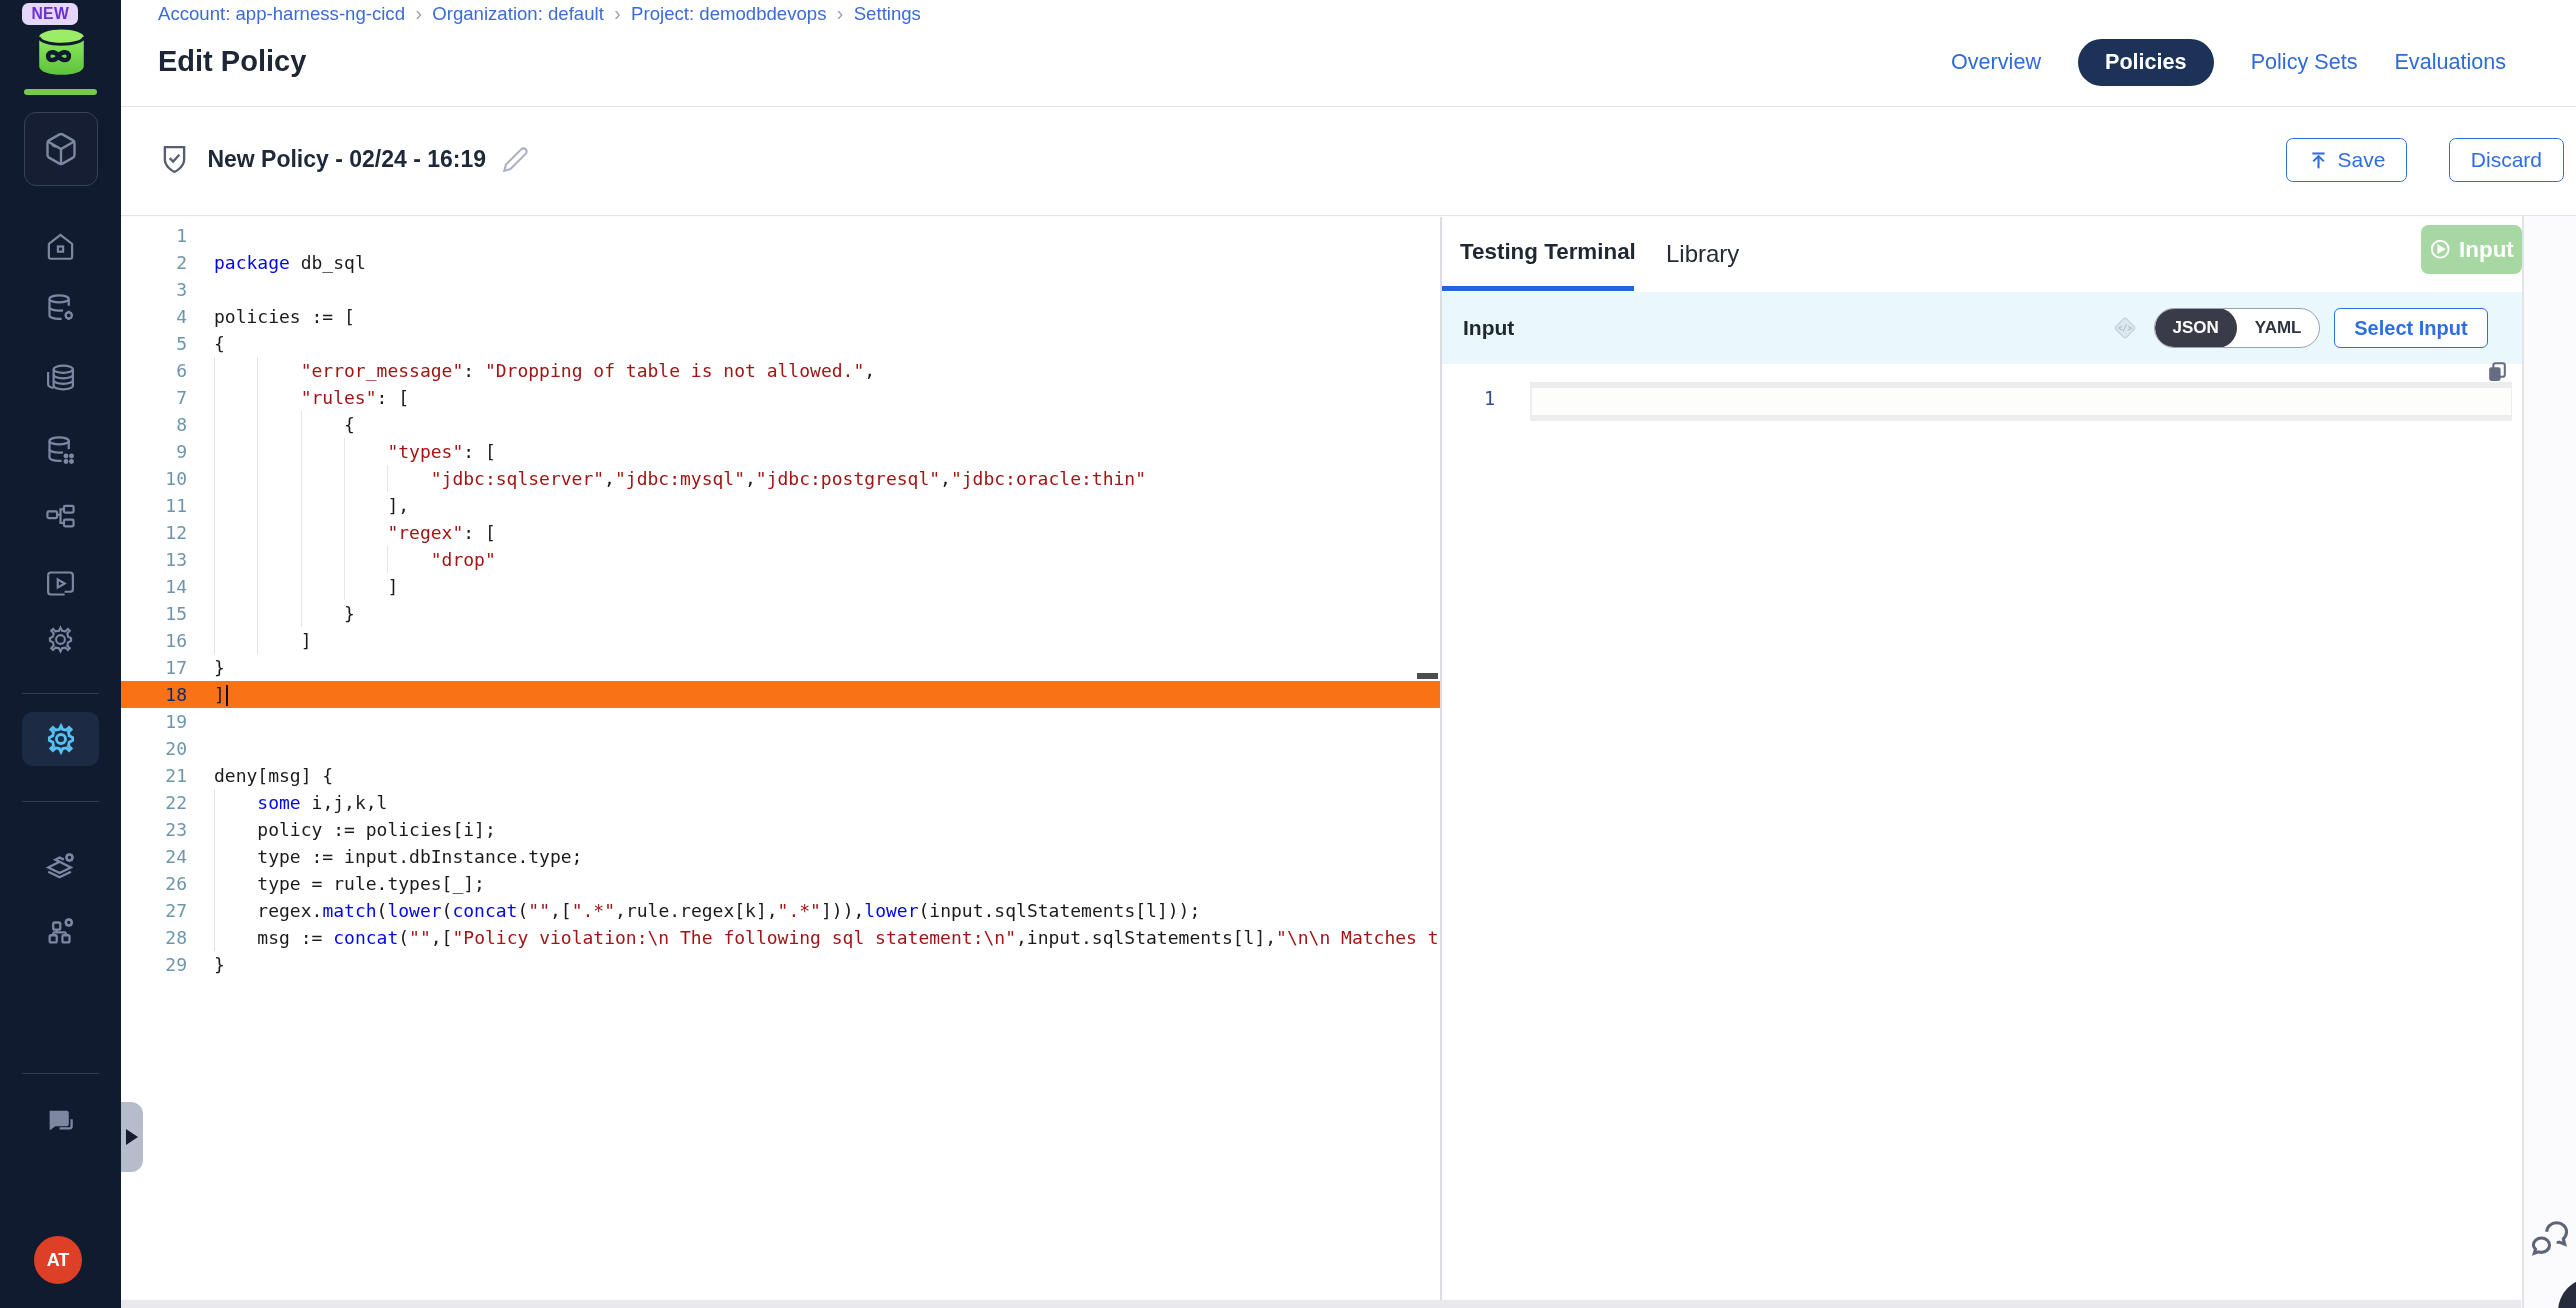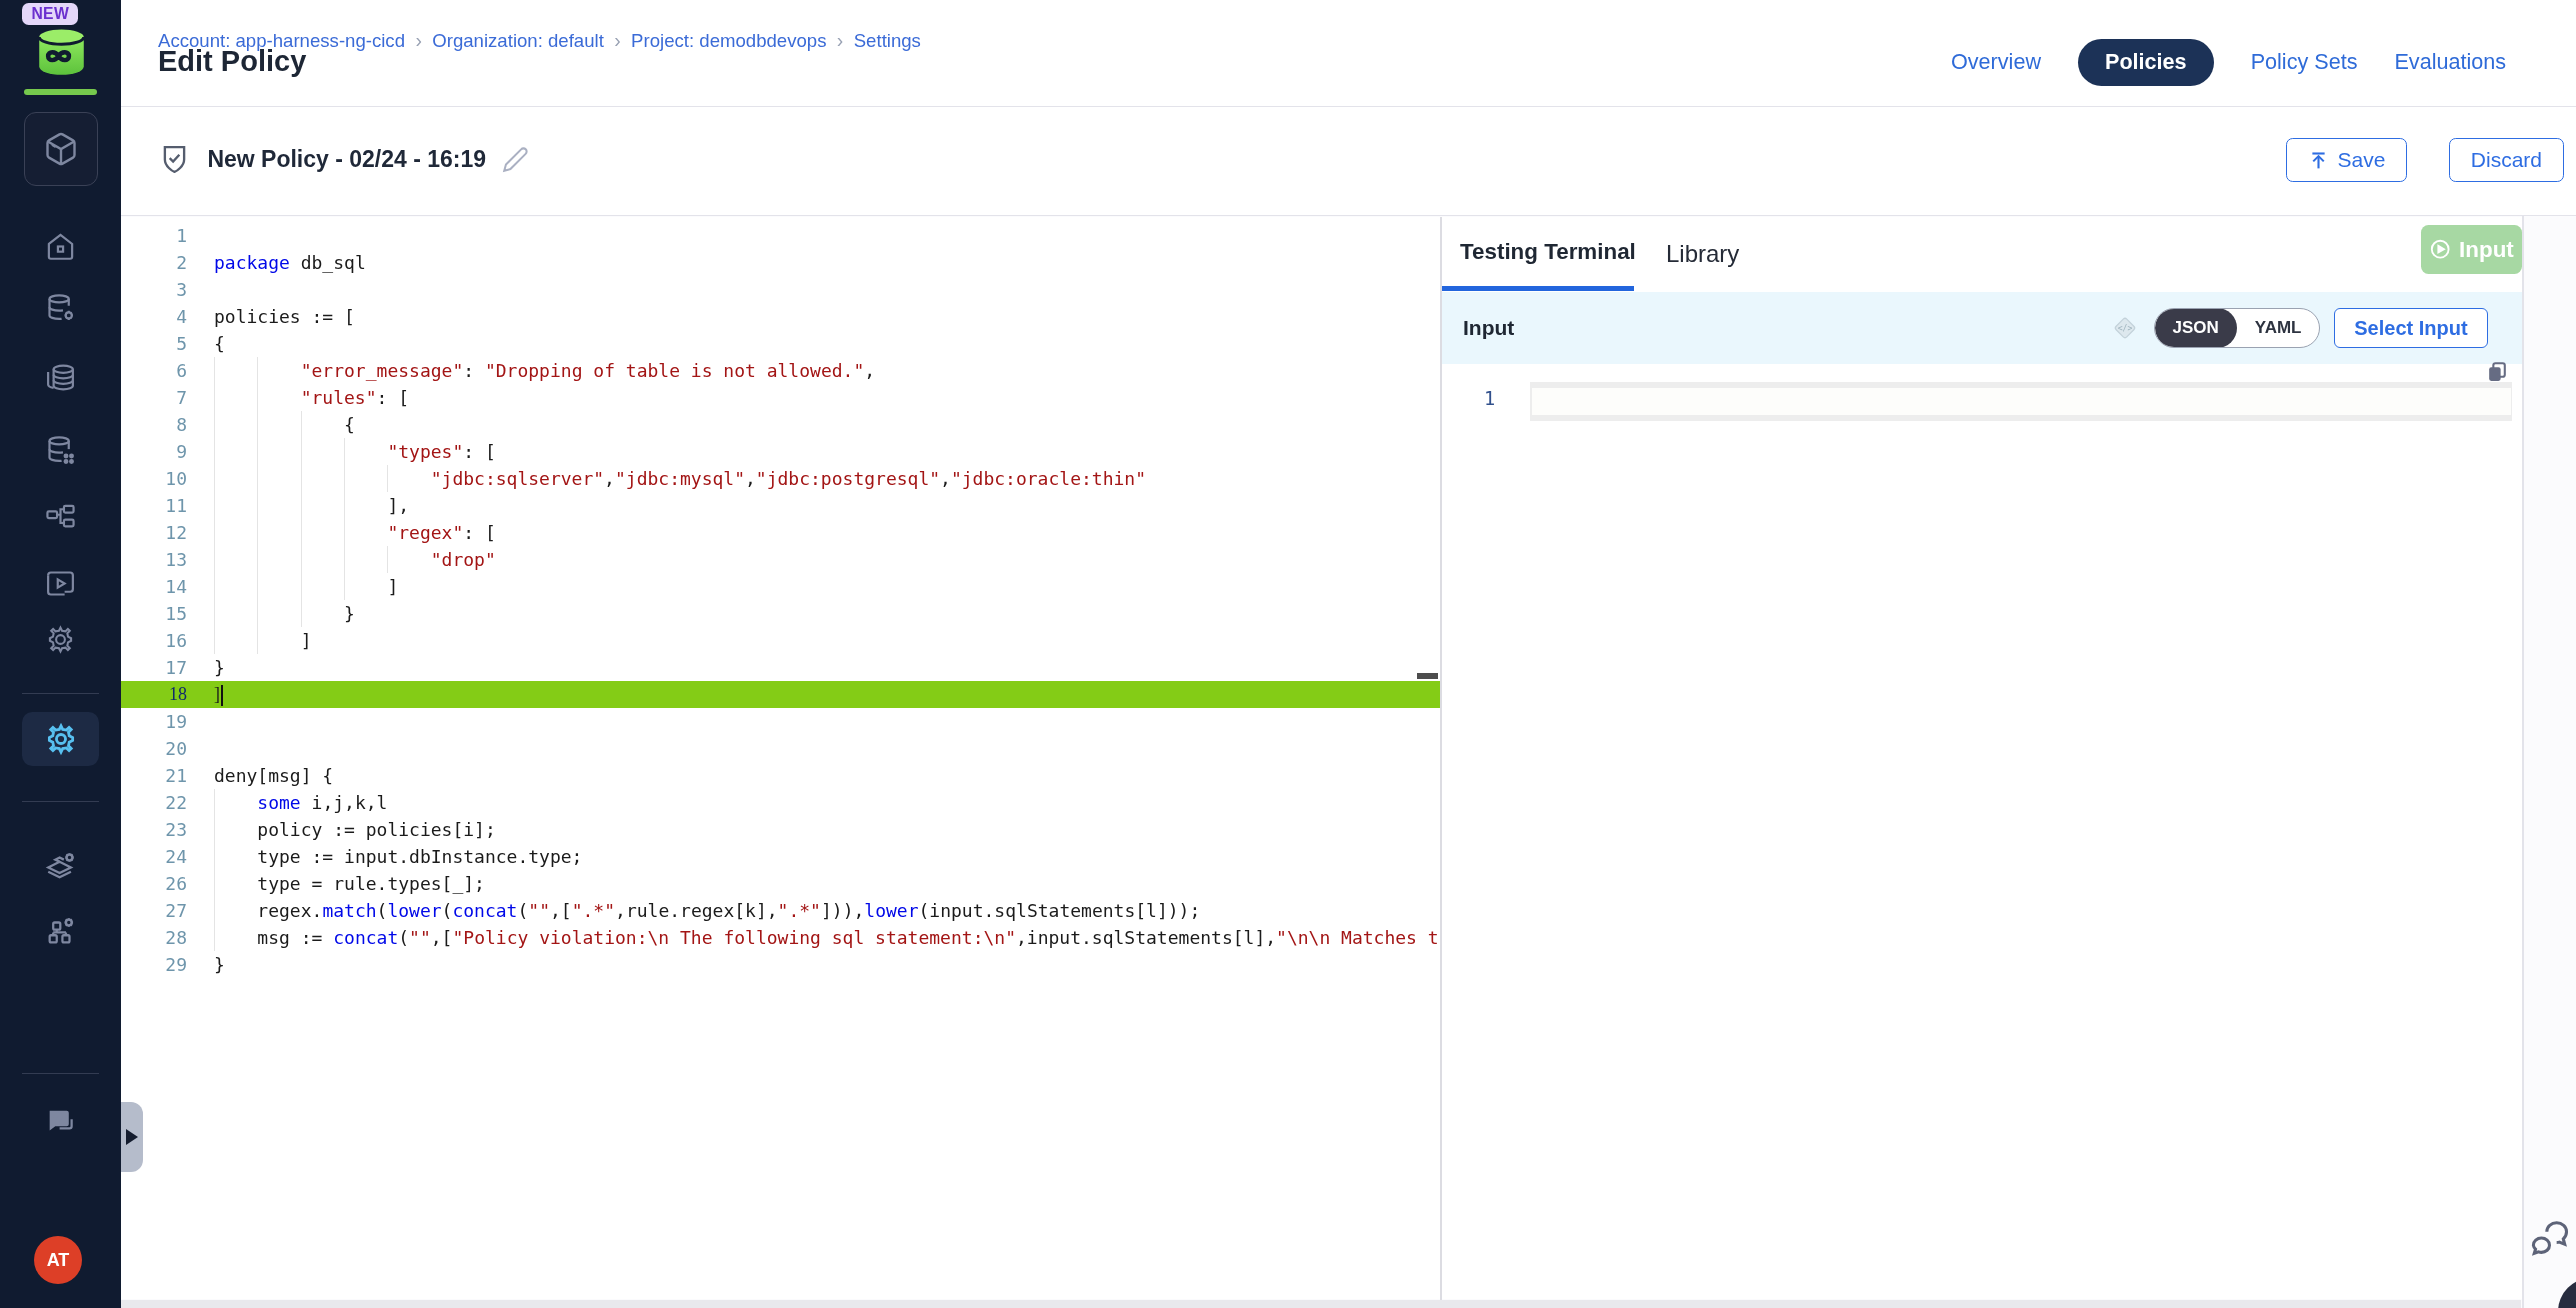--- a/index.html
+++ b/index.html
@@ -15,40 +15,40 @@
   .module-box { position:absolute; left:24px; top:112px; width:74px; height:74px; border:1.5px solid #3a4156; border-radius:12px; background:#151e33; display:flex; align-items:center; justify-content:center; }
   .side-ic { position:absolute; left:0; width:121px; display:flex; justify-content:center; align-items:center; height:39px; cursor:pointer; }
   .side-div { position:absolute; left:22.4px; width:77px; height:0.7px; background:#333c52; }
   .side-active { position:absolute; left:22.4px; top:712px; width:77px; height:54px; background:#1d2a44; border-radius:10.4px; display:flex; align-items:center; justify-content:center; }
   .avatar { position:absolute; left:34px; top:1236px; width:48px; height:48px; border-radius:50%; background:#dd3f27; color:#fff; font-weight:700; font-size:18px; display:flex; align-items:center; justify-content:center; }
   .collapse-handle { position:absolute; left:121px; top:1102px; width:22.4px; height:70px; background:#b5bccb; border-radius:0 12px 12px 0; z-index:6; display:flex; align-items:center; justify-content:center; cursor:pointer; }
   .collapse-tri { width:0; height:0; border-top:8.2px solid transparent; border-bottom:8.2px solid transparent; border-left:12px solid #141c2e; }
 
   
   .pageheader { position:absolute; left:121px; top:0; width:2455px; height:107px; background:#fff; border-bottom:0.7px solid #e3e3ea; z-index:2; }
-  .breadcrumb { position:absolute; left:37px; top:29px; font-size:18.6px; color:#3b6bd7; display:flex; gap:10.4px; align-items:center; }
+  .breadcrumb { position:absolute; left:37px; top:2px; font-size:18.6px; color:#3b6bd7; display:flex; gap:10.4px; align-items:center; }
   .breadcrumb .crumb { cursor:pointer; }
   .breadcrumb .sep { color:#98a1b3; font-size:19.4px; }
   .page-title { position:absolute; left:37px; top:45px; font-size:29px; font-weight:700; color:#1d2635; }
   .module-tabs { position:absolute; left:1830px; top:39px; display:flex; align-items:center; gap:37px; }
   .mtab { font-size:21.6px; color:#2f6bd8; font-weight:500; cursor:pointer; padding:10.4px 0; }
   .mtab.active { background:#1c3257; color:#fff; font-weight:600; padding:10.4px 27px; border-radius:33px; }
   .card-right-line { position:absolute; left:2522px; top:0; width:1.5px; height:1309px; background:#e3e3ea; z-index:1; }
 
   
   .toolbar { position:absolute; left:121px; top:107px; width:2540px; height:109px; background:#fff; border-bottom:0.7px solid #e3e3ea; z-index:2; }
   .policy-name-wrap { position:absolute; left:37px; top:36px; display:flex; align-items:center; gap:16.4px; }
   .policy-name { font-size:23px; font-weight:700; color:#1f2838; }
   .btn-row { position:absolute; right:97px; top:31px; display:flex; gap:13.4px; }
   .btn { display:flex; align-items:center; gap:9px; border:1.5px solid #2e6de2; color:#2e6de2; background:#fff; font-size:21px; font-weight:500; font-family:"Liberation Sans",sans-serif; border-radius:6.7px; padding:9px 21px; cursor:pointer;margin-left:28px; }
 
   
   .editor { position:absolute; left:121px; top:217px; width:1319px; height:1082px; background:#fff; overflow:hidden; z-index:2; }
   .code-row { display:flex; height:27px; line-height:27px; white-space:pre; font-family:"DejaVu Sans Mono", monospace; font-size:18px; }
-  .code-row.current { background:#84cc16;font-family:Liberation Serif, serif; }
+  .code-row.current { background:#f97316; }
   .ln { width:66px; text-align:right; color:#6e95ab; font-size:18px; flex:0 0 66px; user-select:none; }
   .current .ln { color:#102a6b; }
   .code { margin-left:27px; color:#1b1b1b; }
   .guide { display:inline-block; width:4ch; height:27px; border-left:0.7px solid #e4e4e4; vertical-align:top; }
   .tk-k { color:#0008e8; }
   .tk-s { color:#a31515; }
   .tk-p { color:#1b1b1b; }
   .caret { display:inline-block; width:2.2px; height:21.6px; background:#111; vertical-align:middle; margin-left:0.7px; }
   .overview-dash { position:absolute; left:1296px; top:456px; width:21px; height:6px; background:#4d4d4d; }
 

